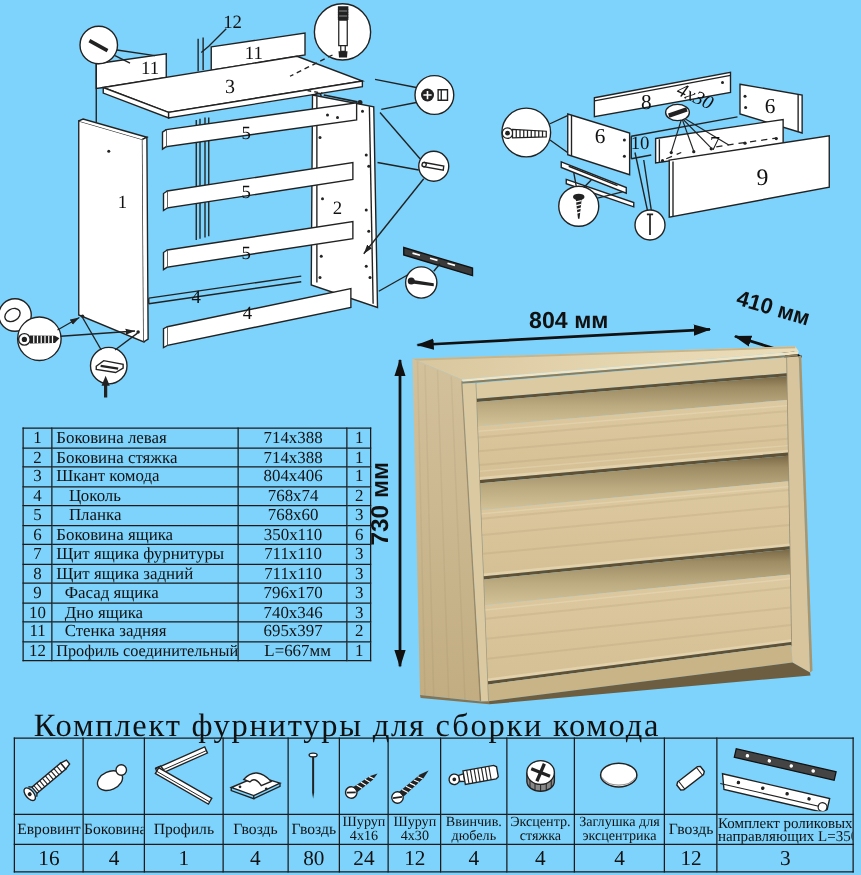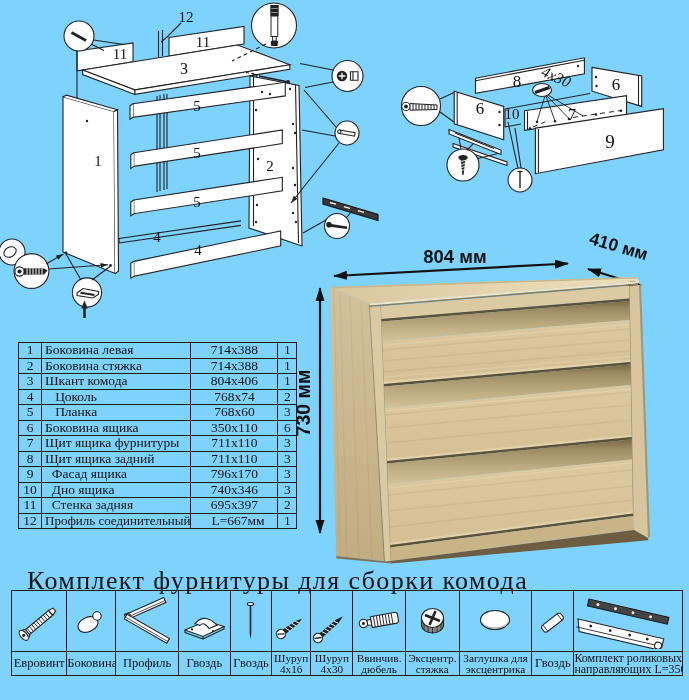--- a/index.html
+++ b/index.html
@@ -632,15 +632,29 @@
           <td>Гвоздь</td>
           <td>Гвоздь</td>
 <td class="two">Шуруп<br>4х16</td>
           <td class="two">Шуруп<br>4х30</td>
 <td class="two">Ввинчив.<br>дюбель</td>
           <td class="two">Эксцентр.<br>стяжка</td>
 <td class="two">Заглушка для<br>эксцентрика</td>
           <td>Гвоздь</td>
 <td class="two" style="font-size:12px;font-family:Liberation Serif, serif;">Комплект роликовых<br>направляющих L=350мм</td>
 </tr>
+<tr class="qty">
+<td>16</td>
+          <td>4</td>
+          <td>1</td>
+          <td>4</td>
+          <td>80</td>
+          <td>24</td>
+          <td>12</td>
+<td>4</td>
+          <td>4</td>
+          <td>4</td>
+          <td>12</td>
+          <td>3</td>
+</tr>
 </tbody>
     </table>
 </div>
 
 </body></html>

